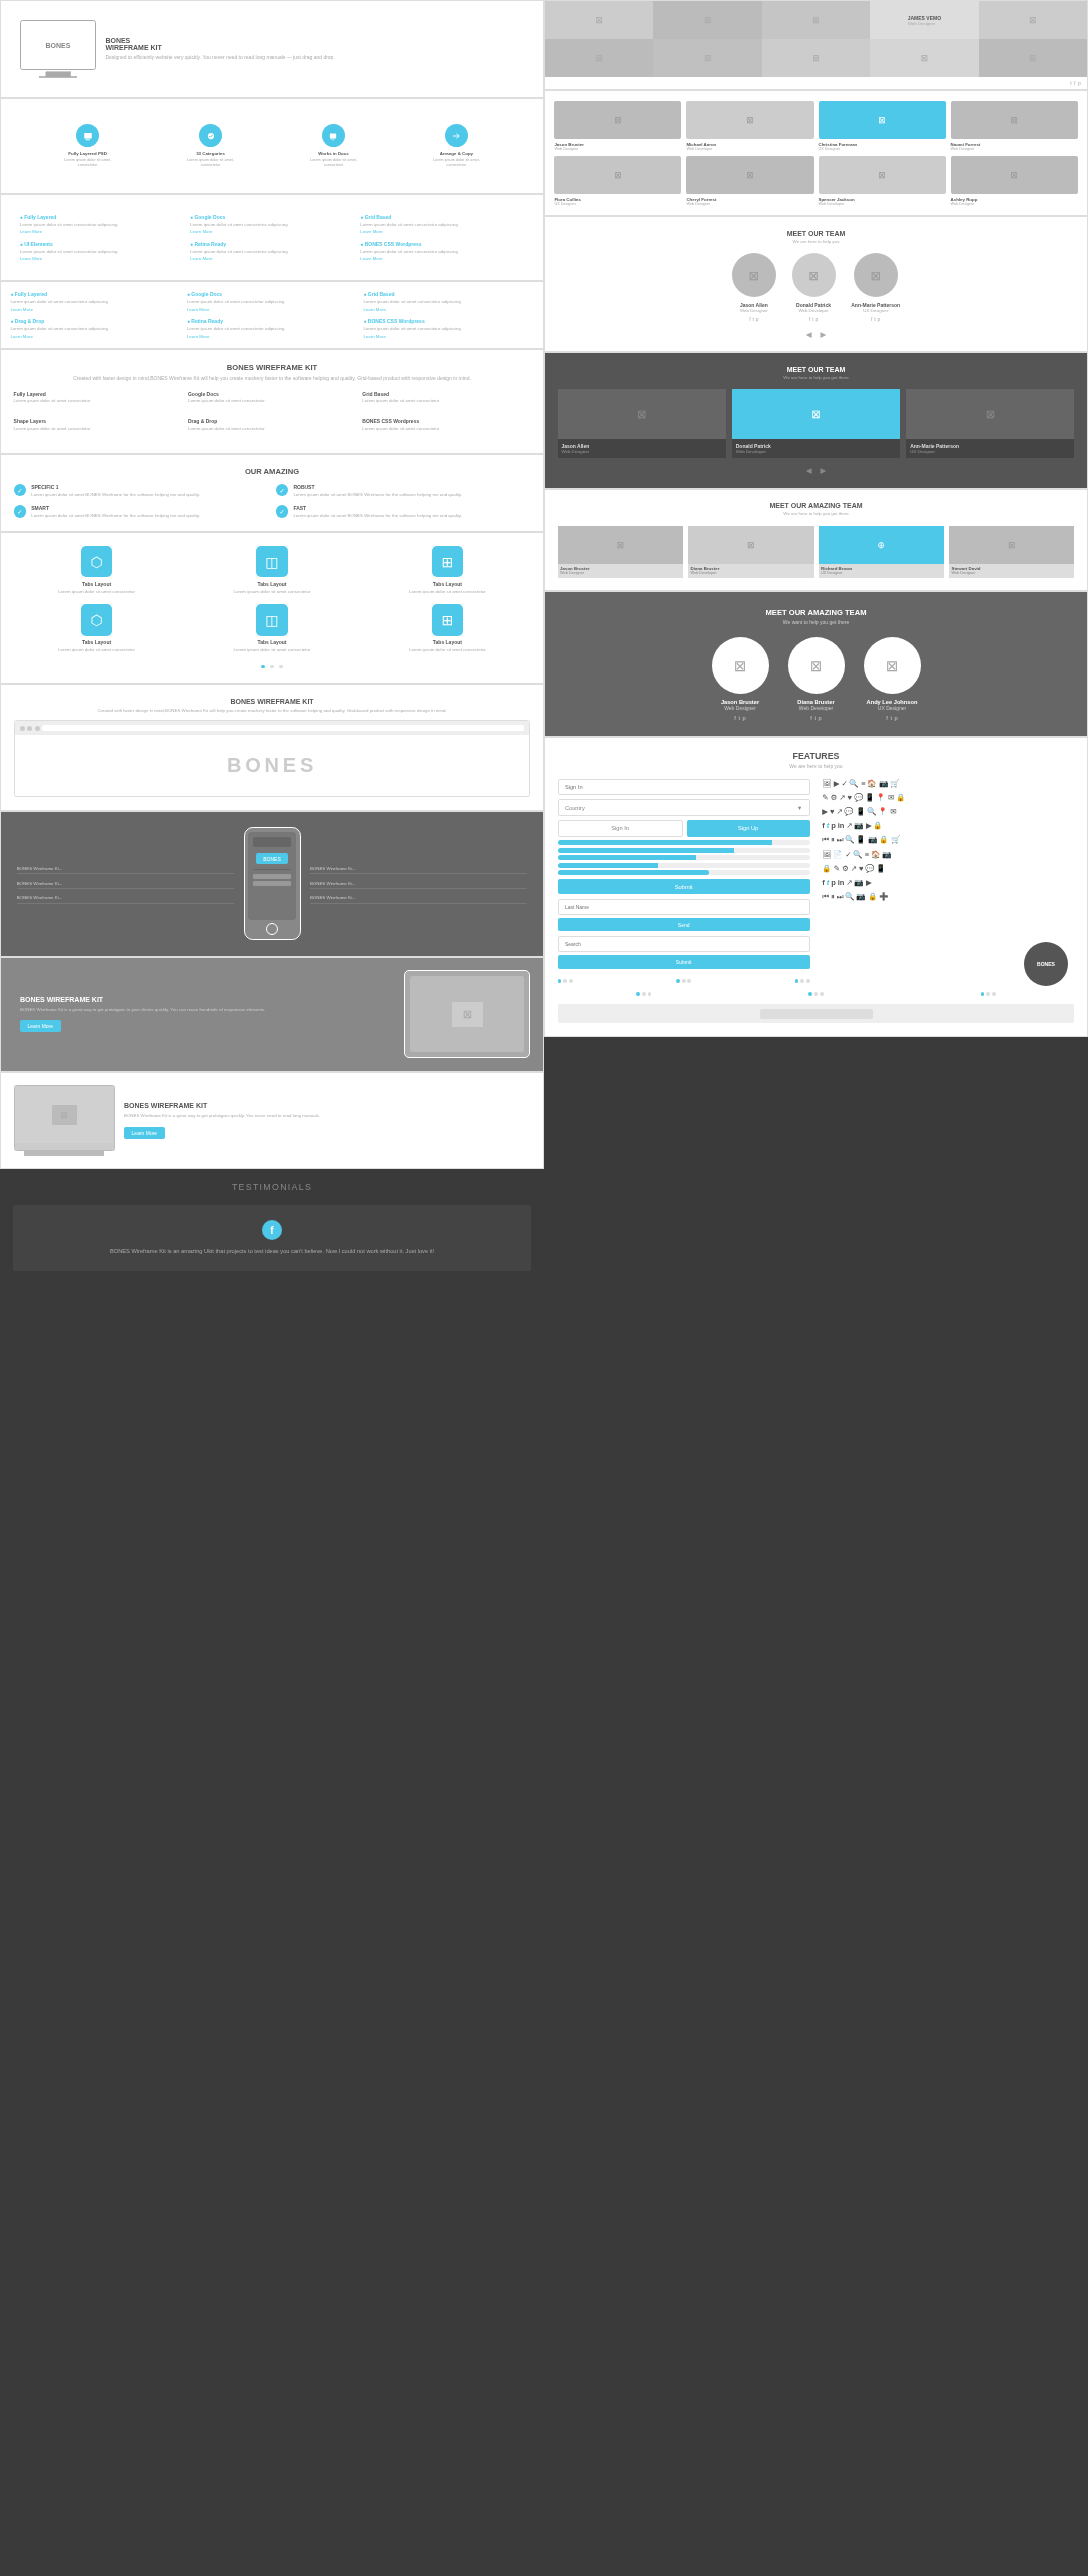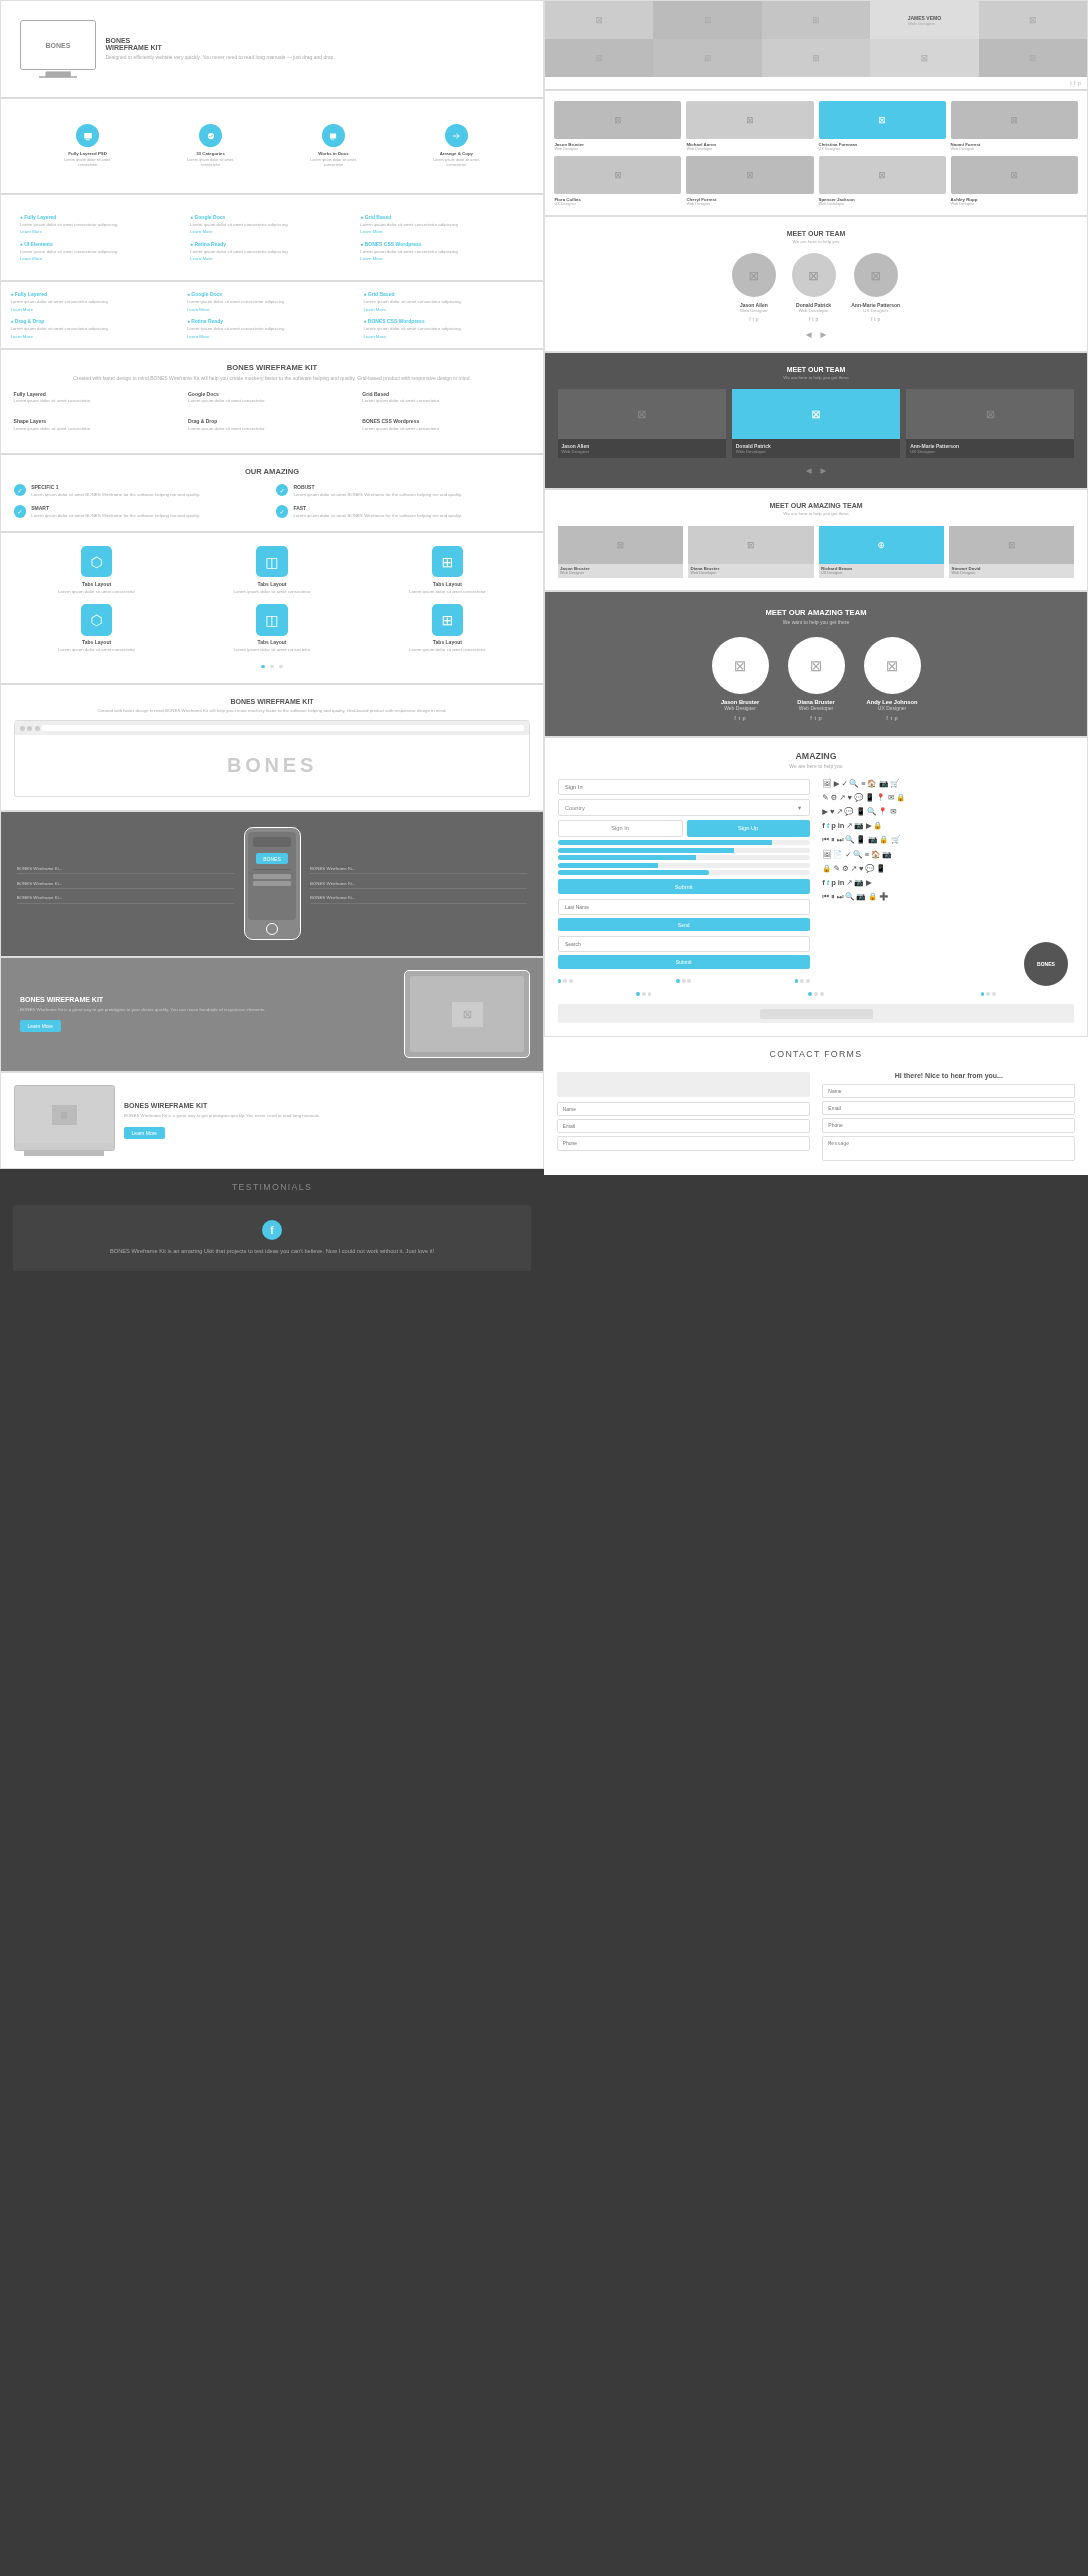--- a/index.html
+++ b/index.html
@@ -624,21 +624,21 @@
           <div style="display:flex;gap:2.5px;justify-content:center;margin-top:3.1px;">
             <span style="font-size:5.7px;color:#ccc;">f</span>
             <span style="font-size:5.7px;color:#ccc;">t</span>
             <span style="font-size:5.7px;color:#ccc;">p</span>
           </div>
         </div>
       </div>
     </div>
 
     <div class="right-panel elements-panel" style="padding:12.6px;position:relative;">
-      <h3 style="text-align:center;font-size:8.8px;color:#555;margin-bottom:2.5px;">AMAZING</h3>
+      <h3 style="text-align:center;font-size:8.8px;color:#555;margin-bottom:2.5px;">FEATURES</h3>
       <p style="text-align:center;font-size:5px;color:#aaa;margin-bottom:9.4px;">We are here to help you</p>
 
       <div style="display:flex;gap:12.6px;">
 
         <div style="flex:1;">
           <input class="form-input" placeholder="Sign In" style="width: 100%; padding: 4.4px 6.3px; border: 0.6px solid rgb(221, 221, 221); border-radius: 1.9px; font-size: 5.7px; color: rgb(136, 136, 136); margin-bottom: 3.8px;">
           
           
           <div style="width:100%;padding:4.4px 6.3px;border:0.6px solid #ddd;border-radius:1.9px;font-size:5.7px;color:#888;margin-bottom:3.8px;display:flex;justify-content:space-between;background:#fff;cursor:pointer;">
             <span>Country</span>
@@ -810,33 +810,15 @@
           <span style="width:3.8px;height:3.8px;border-radius:50%;background:#ddd;display:inline-block;"></span>
           <span style="width:3.8px;height:3.8px;border-radius:50%;background:#ddd;display:inline-block;"></span>
         </div>
       </div>
 
       <div style="background:#eee;height:19px;border-radius:1.9px;margin-top:5px;display:flex;align-items:center;padding:0 6.3px;justify-content:center;">
         <div style="width:113px;height:10px;background:#ddd;border-radius:1.9px;"></div>
       </div>
     </div>
 
-    <div class="contact-forms-section">
-      <h2 style="text-align:center;font-size:8.8px;color:#555;font-weight:normal;letter-spacing:1.3px;margin-bottom:12.6px;">CONTACT FORMS</h2>
-      <div style="display:flex;gap:12.6px;">
-        <div style="flex:1;">
-          <div style="height:25px;background:#eee;margin-bottom:5px;border-radius:1.9px;"></div>
-          <input placeholder="Name" style="width: 100%; padding: 3.1px 5px; border: 0.6px solid rgb(221, 221, 221); border-radius: 1.9px; font-size: 5px; color: rgb(136, 136, 136); margin-bottom: 3.1px;">
-          <input placeholder="Email" style="width: 100%; padding: 3.1px 5px; border: 0.6px solid rgb(221, 221, 221); border-radius: 1.9px; font-size: 5px; color: rgb(136, 136, 136); margin-bottom: 3.1px;">
-          <input placeholder="Phone" style="width: 100%; padding: 3.1px 5px; border: 0.6px solid rgb(221, 221, 221); border-radius: 1.9px; font-size: 5px; color: rgb(136, 136, 136); margin-bottom: 3.1px;">
-        </div>
-        <div style="flex:1;">
-          <h3 style="font-size:7px;color:#555;margin-bottom:5px;">Hi there! Nice to hear from you...</h3>
-          <input placeholder="Name" style="width: 100%; padding: 3.1px 5px; border: 0.6px solid rgb(221, 221, 221); border-radius: 1.9px; font-size: 5px; color: rgb(136, 136, 136); margin-bottom: 3.1px;">
-          <input placeholder="Email" style="width: 100%; padding: 3.1px 5px; border: 0.6px solid rgb(221, 221, 221); border-radius: 1.9px; font-size: 5px; color: rgb(136, 136, 136); margin-bottom: 3.1px;">
-          <input placeholder="Phone" style="width: 100%; padding: 3.1px 5px; border: 0.6px solid rgb(221, 221, 221); border-radius: 1.9px; font-size: 5px; color: rgb(136, 136, 136); margin-bottom: 3.1px;">
-          <textarea placeholder="Message" style="width: 100%; padding: 3.1px 5px; border: 0.6px solid rgb(221, 221, 221); border-radius: 1.9px; font-size: 5px; color: rgb(136, 136, 136); height: 25px; resize: none;"></textarea>
-        </div>
-      </div>
-    </div>
   </div>
 </div>
 
 
 </body></html>

